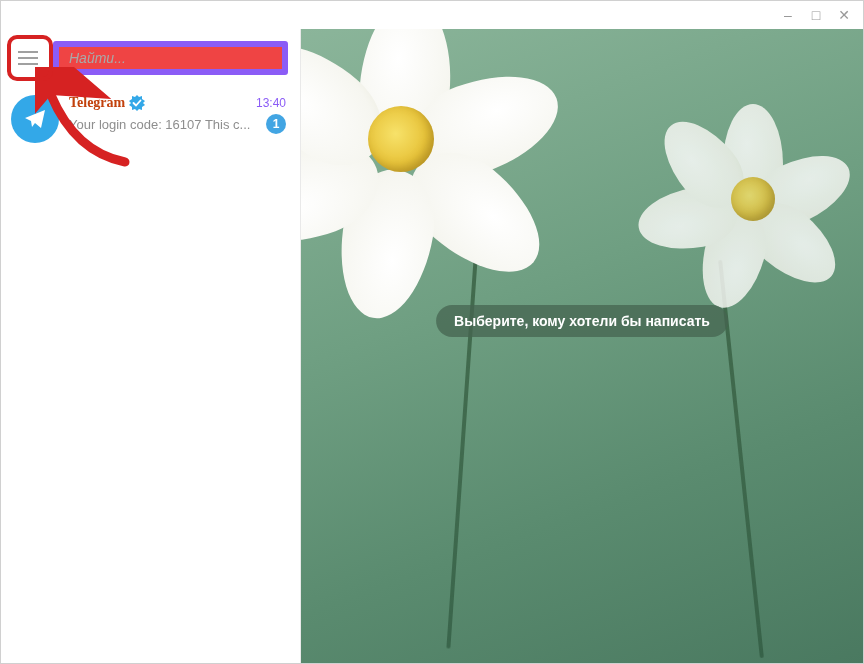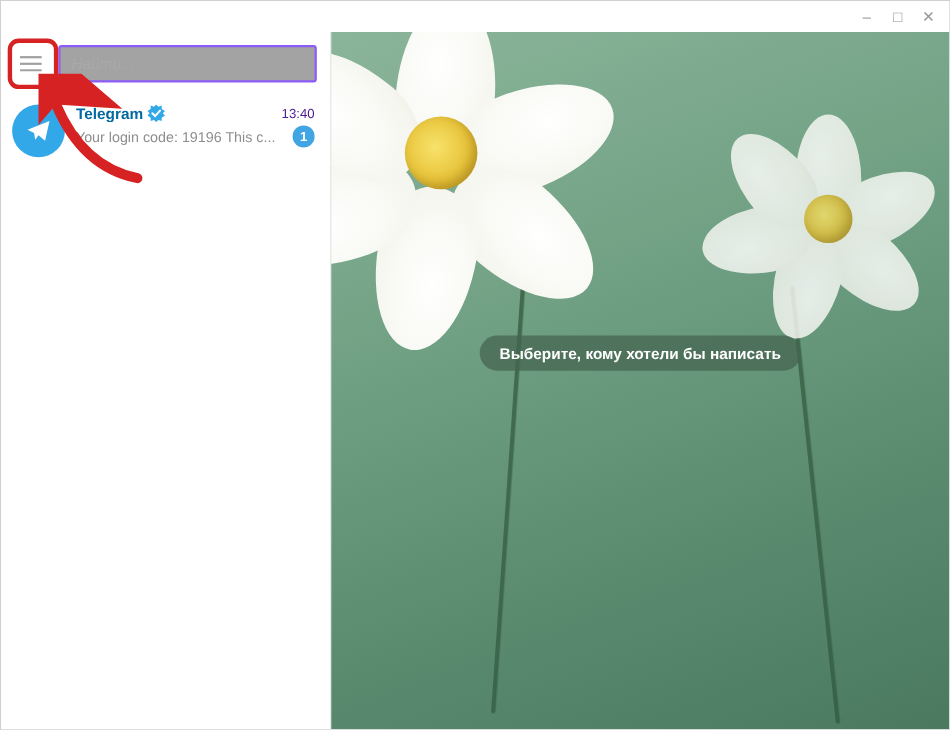--- a/index.html
+++ b/index.html
@@ -10,33 +10,33 @@
   .winbtn { width: 22px; height: 22px; display: flex; align-items: center; justify-content: center; color: #999; font-size: 14px; }
 
   .app { flex: 1; display: flex; overflow: hidden; position: relative; }
 
   .sidebar { width: 300px; min-width: 300px; background: #fff; display: flex; flex-direction: column; border-right: 1px solid #e9e9e9; position: relative; z-index: 2; }
   .sidebar-top { display: flex; align-items: center; padding: 10px 12px 10px 8px; gap: 6px; position: relative; }
   .menu-btn { width: 38px; height: 38px; display: flex; align-items: center; justify-content: center; cursor: pointer; flex-shrink: 0; }
   .menu-btn svg { width: 20px; height: 14px; }
   .search-wrap { flex: 1; position: relative; }
   .search-input {
-    width: 100%; height: 34px; border: 2px solid #8b5cf6; border-radius: 3px;
-    padding: 0 10px; font-size: 14px; color: #333; outline: none; background: #a3a3a3;
+    width: 100%; height: 34px; border: 6px solid #8b5cf6; border-radius: 3px;
+    padding: 0 10px; font-size: 14px; color: #333; outline: none; background: #ef4444;
   }
   .search-input::placeholder { color: #a9a9a9; font-style: italic; }
 
   .chat-list-item { display: flex; align-items: flex-start; padding: 8px 14px 8px 10px; gap: 10px; cursor: pointer; }
   .avatar { width: 48px; height: 48px; border-radius: 50%; background: #33a8e8; display: flex; align-items: center; justify-content: center; flex-shrink: 0; }
   .avatar svg { width: 24px; height: 24px; }
   .chat-meta { flex: 1; min-width: 0; }
   .chat-row1 { display: flex; align-items: center; gap: 4px; }
-  .chat-name { font-weight: 600; color: #0369a1; font-size: 14px; white-space: nowrap; overflow: hidden; text-overflow: ellipsis; }
+  .chat-name { font-weight: 600; color: #c2410c; font-size: 14px; white-space: nowrap; overflow: hidden; text-overflow: ellipsis; font-family: Liberation Serif, serif; }
   .verified { width: 16px; height: 16px; flex-shrink: 0; }
-  .chat-time { margin-left: auto; color: #4c1d95; font-size: 12px; flex-shrink: 0; }
+  .chat-time { margin-left: auto; color: #8b5cf6; font-size: 12px; flex-shrink: 0; }
   .chat-row2 { display: flex; align-items: center; margin-top: 3px; gap: 6px; }
   .chat-preview { color: #8e8e8e; font-size: 13px; white-space: nowrap; overflow: hidden; text-overflow: ellipsis; flex: 1; }
   .unread-badge { min-width: 20px; height: 20px; border-radius: 10px; background: #42a5e3; color: #fff; font-size: 12px; font-weight: 600; display: flex; align-items: center; justify-content: center; padding: 0 6px; flex-shrink: 0; }
 
   .main-pane { flex: 1; position: relative; overflow: hidden; background: linear-gradient(160deg, #8bb59a 0%, #6f9f82 40%, #5a8b6f 70%, #4a7960 100%); }
   .flower { position: absolute; }
   .petal { position: absolute; background: radial-gradient(ellipse at 40% 40%, #ffffff 0%, #f6f6f0 70%, #e8e8da 100%); border-radius: 50% 50% 50% 50% / 60% 60% 40% 40%; }
   .flower.f1 { top: -20px; left: -30px; width: 260px; height: 260px; }
   .flower.f2 { top: 80px; right: 20px; width: 180px; height: 180px; opacity: 0.82; filter: blur(0.6px); }
   .center-yellow { position: absolute; left: 50%; top: 50%; width: 66px; height: 66px; border-radius: 50%; transform: translate(-50%,-50%); background: radial-gradient(circle at 42% 42%, #f7e26a 0%, #e8c43b 55%, #c9a229 100%); box-shadow: inset -4px -4px 10px rgba(120,90,10,0.35); }
@@ -109,21 +109,21 @@
       <div class="chat-meta">
         <div class="chat-row1">
           <span class="chat-name">Telegram</span>
           <svg class="verified" viewBox="0 0 16 16">
             <polygon points="8,0 10,2 13,1 13,4 16,6 14,8 16,10 13,12 13,15 10,14 8,16 6,14 3,15 3,12 0,10 2,8 0,6 3,4 3,1 6,2" fill="#33a8e8"></polygon>
             <path d="M4.5 8 L7 10.5 L11.5 5.5" stroke="#fff" stroke-width="1.8" fill="none" stroke-linecap="round"></path>
           </svg>
           <span class="chat-time">13:40</span>
         </div>
         <div class="chat-row2">
-          <span class="chat-preview">Your login code: 19196  This c...</span>
+          <span class="chat-preview">Your login code: 16107  This c...</span>
           <span class="unread-badge">1</span>
         </div>
       </div>
     </div>
 
   </div>
 
   <div class="main-pane">
 
     <div class="stem" style="left:160px; top:200px; height:420px; transform:rotate(4deg);"></div>

